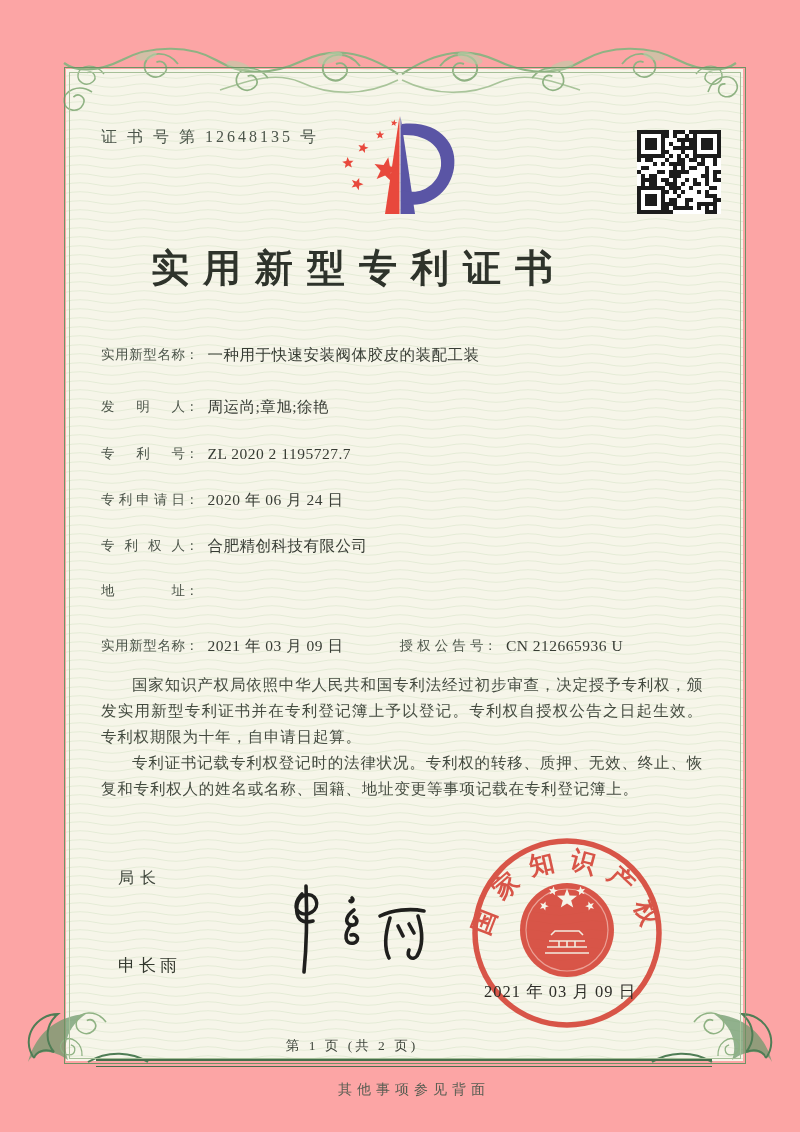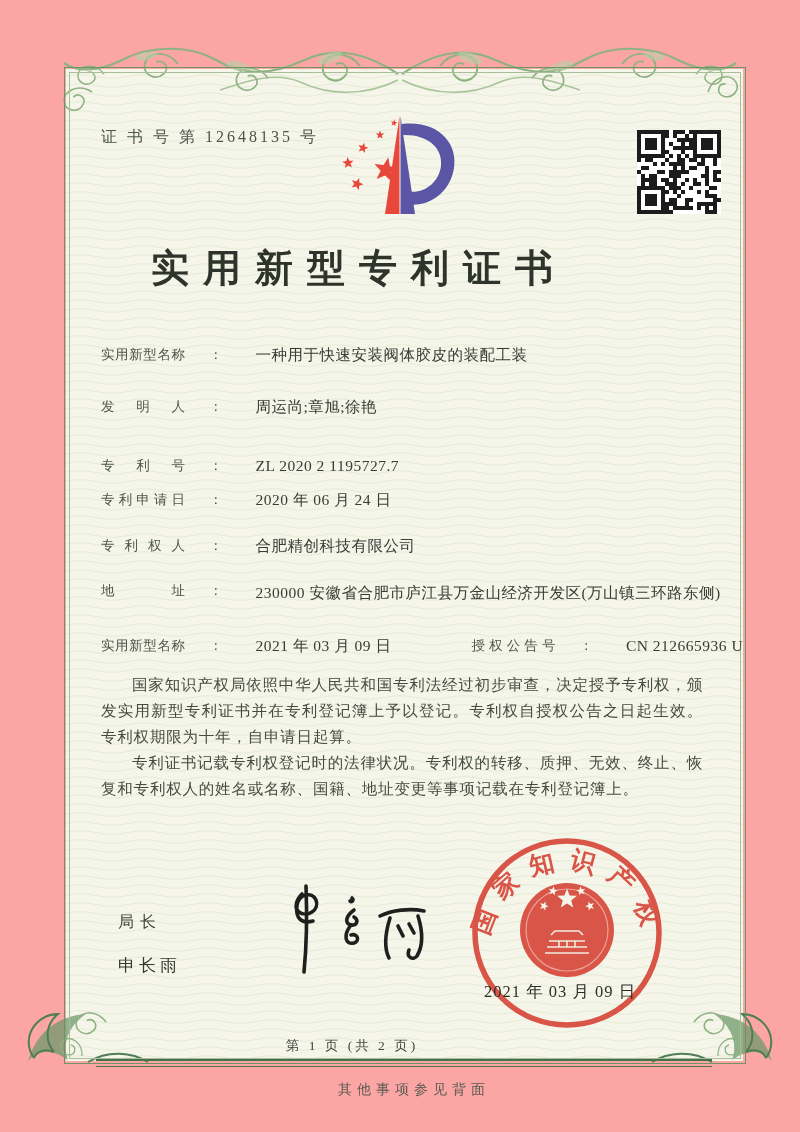--- a/index.html
+++ b/index.html
@@ -13,32 +13,32 @@
   .deco-layer{left:0;top:0;width:800px;height:1132px;z-index:0;pointer-events:none;}
   .frame-outer{left:64px;top:67px;width:680px;height:995px;border:1.5px solid #6e9365;z-index:1;pointer-events:none;}
   .frame-inner{left:69px;top:72px;width:670px;height:985px;border:1px solid #a6bf98;z-index:1;pointer-events:none;}
   .content{z-index:2;}
   .cert-no{left:101px;top:127px;font-size:16px;letter-spacing:3px;color:#4b554a;}
   .logo{left:336px;top:110px;}
   .qr{left:637px;top:130px;}
   .title{left:0;top:243px;width:704px;text-align:center;font-size:38px;font-weight:700;
          letter-spacing:14px;color:#2e332b;text-indent:14px;}
   .fields{left:101px;top:344px;width:604px;}
-  .row{position:absolute;left:0;display:flex;align-items:flex-start;white-space:nowrap;gap:24px;}
+  .row{position:absolute;left:0;display:flex;align-items:flex-end;white-space:nowrap;}
   .row .lbl{display:inline-block;width:84px;font-size:13.5px;color:#4d564b;
             text-align:justify;text-align-last:justify;line-height:22px;}
   .row .colon{font-size:13.5px;color:#4d564b;line-height:22px;margin-right:9px;}
   .row .val{font-size:15.5px;color:#373c34;letter-spacing:0.5px;line-height:22px;}
   .row.addr .val{white-space:normal;width:512px;line-height:26px;}
-  .r0{top:0;} .r1{top:52px;} .r2{top:99px;margin-top:12px;} .r3{top:145px;} .r4{top:191px;} .r5{top:236px;} .r6{top:291px;}
+  .r0{top:0;} .r1{top:52px;} .r2{top:99px;} .r3{top:145px;} .r4{top:191px;} .r5{top:236px;} .r6{top:291px;}
   .grant2{margin-left:56px;}
   .paras{left:101px;top:672px;width:602px;}
   .paras p{margin:0;font-size:15.5px;line-height:26px;letter-spacing:0.8px;
            text-indent:2em;color:#454c41;text-align:justify;}
-  .signer-title{left:118px;top:912px;font-size:16px;letter-spacing:6px;color:#3d443a;}
+  .signer-title{left:118px;top:868px;font-size:16px;letter-spacing:6px;color:#3d443a;}
   .signer-name{left:118px;top:954px;font-size:17px;letter-spacing:4px;color:#34392f;}
   .signature{left:272px;top:878px;}
   .seal{left:469px;top:835px;opacity:0.92;}
   .seal-date{left:484px;top:981px;font-size:16.5px;letter-spacing:1px;color:#2d2d28;z-index:3;}
   .footer-page{left:0;top:1037px;width:704px;text-align:center;font-size:13.5px;
                letter-spacing:3px;color:#3f463c;}
   .bottom-rule{left:96px;top:1059px;width:616px;height:5px;
                border-top:2px solid #466f4c;border-bottom:1px solid #466f4c;z-index:2;pointer-events:none;}
   .back-note{left:0;top:1081px;width:800px;text-align:center;font-size:14px;
              letter-spacing:5px;color:#575d52;padding-left:14px;}
@@ -284,21 +284,20 @@
       <span class="val">2020 年 06 月 24 日</span>
     </div>
     <div class="row r4">
       <span class="lbl">专利权人</span>
         <span class="colon">：</span>
       <span class="val">合肥精创科技有限公司</span>
     </div>
     <div class="row r5 addr">
       <span class="lbl">地址</span>
         <span class="colon">：</span>
-      <span class="val">230000 安徽省合肥市庐江县万金山经济开发区(万山镇三环路东侧)</span>
     </div>
     <div class="row r6">
       <span class="lbl">实用新型名称</span>
         <span class="colon">：</span>
       <span class="val">2021 年 03 月 09 日</span>
       <span class="lbl grant2">授权公告号</span>
         <span class="colon">：</span>
       <span class="val">CN 212665936 U</span>
     </div>
   </div>

